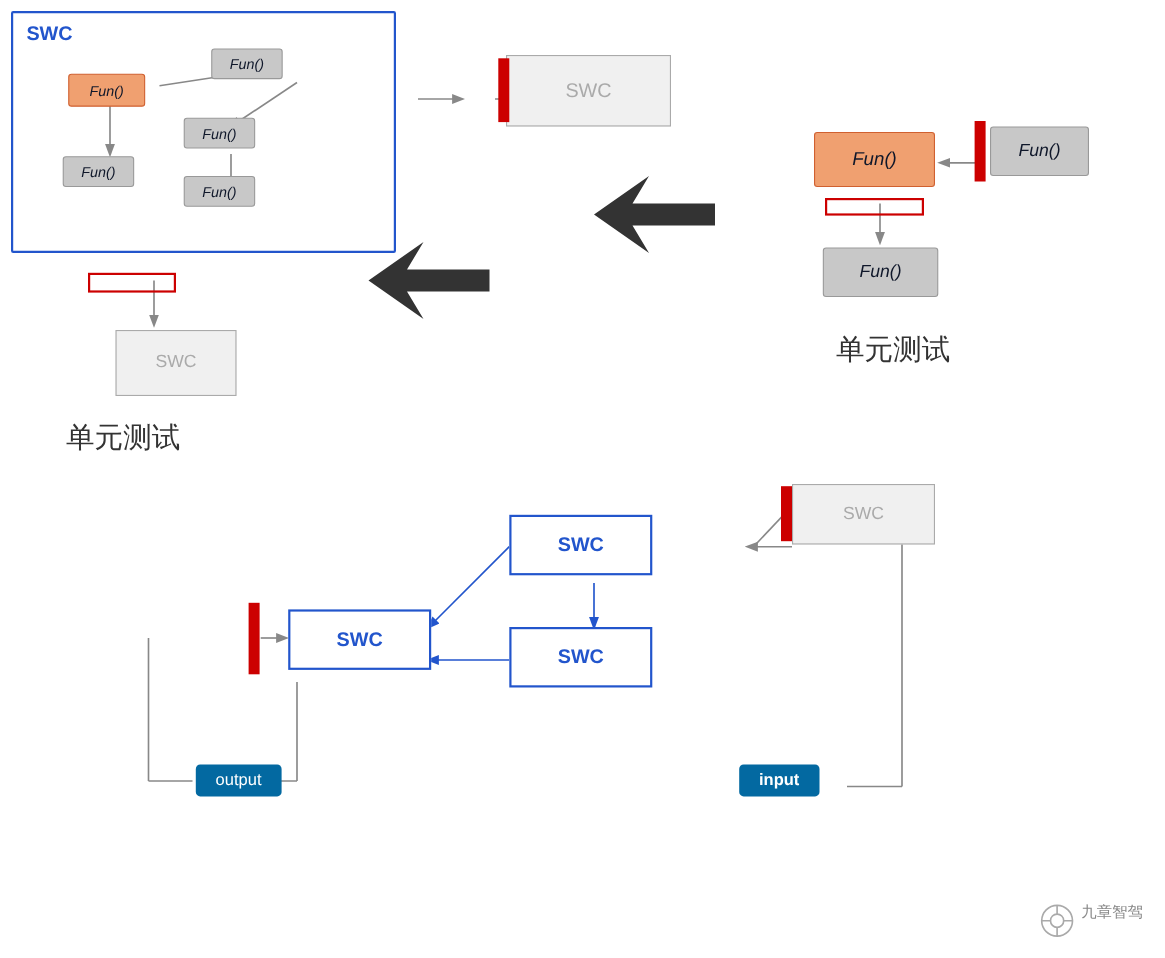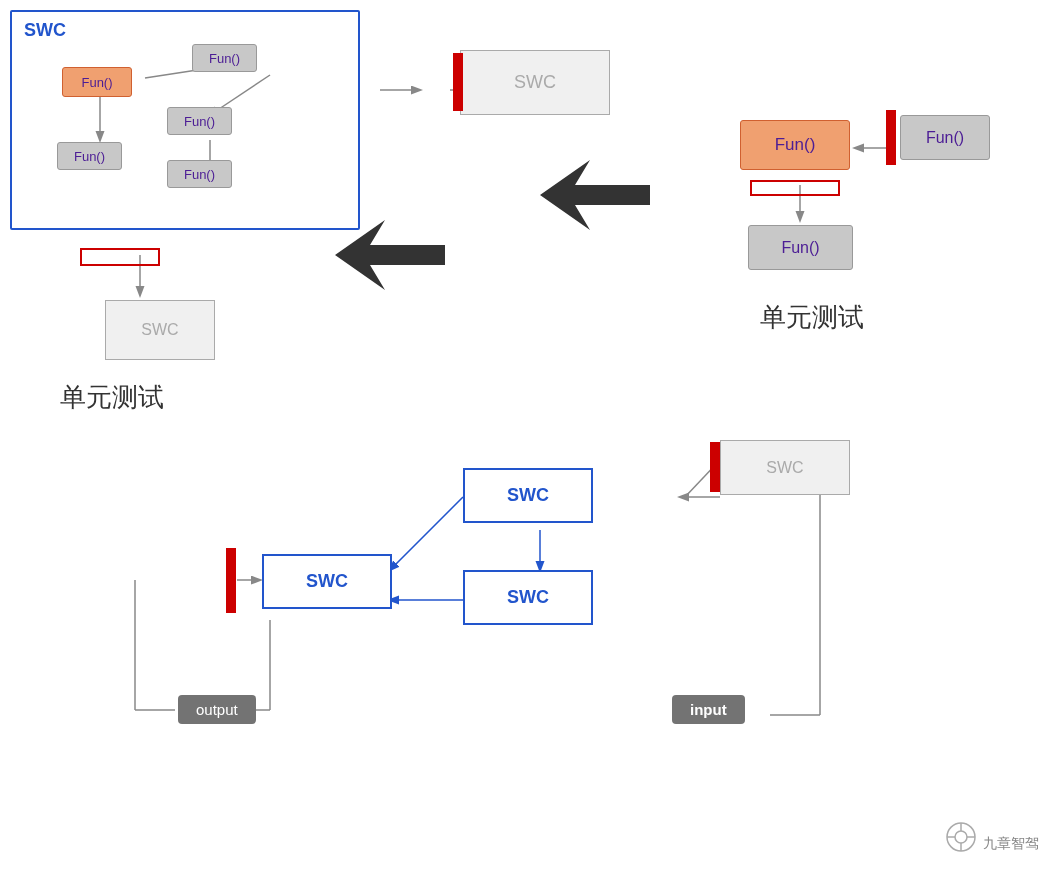--- a/index.html
+++ b/index.html
@@ -40,25 +40,26 @@
       font-weight: bold;
     }
 
     
     .fun-box {
       position: absolute;
       background: #c8c8c8;
       border: 1px solid #999;
       border-radius: 3px;
       font-size: 13px;
-      color: #4c1d95;
+      color: #0f172a;
       display: flex;
       align-items: center;
       justify-content: center;
       padding: 4px 8px;
+      font-style: italic;
     }
 
     .fun-box-orange {
       background: #f0a070;
       border: 1px solid #d06030;
     }
 
     
     .red-port {
       position: absolute;
@@ -92,21 +93,21 @@
       display: flex;
       align-items: center;
       justify-content: center;
       font-size: 18px;
       font-weight: bold;
       color: #2255cc;
     }
 
     .label-gray-box {
       position: absolute;
-      background: #737373;
+      background: #0369a1;
       border-radius: 4px;
       color: #fff;
       font-size: 15px;
       display: flex;
       align-items: center;
       justify-content: center;
       padding: 6px 18px;
     }
 
     
@@ -126,21 +127,21 @@
       color: #333;
       font-weight: normal;
     }
 
     
     .logo-area {
       position: absolute;
       bottom: 18px;
       right: 20px;
       display: flex;
-      align-items: flex-end;
+      align-items: flex-start;
       gap: 6px;
       color: #888;
       font-size: 14px;
     }
   </style>
 </head>
 <body>
 
 <div class="main-container">
 

